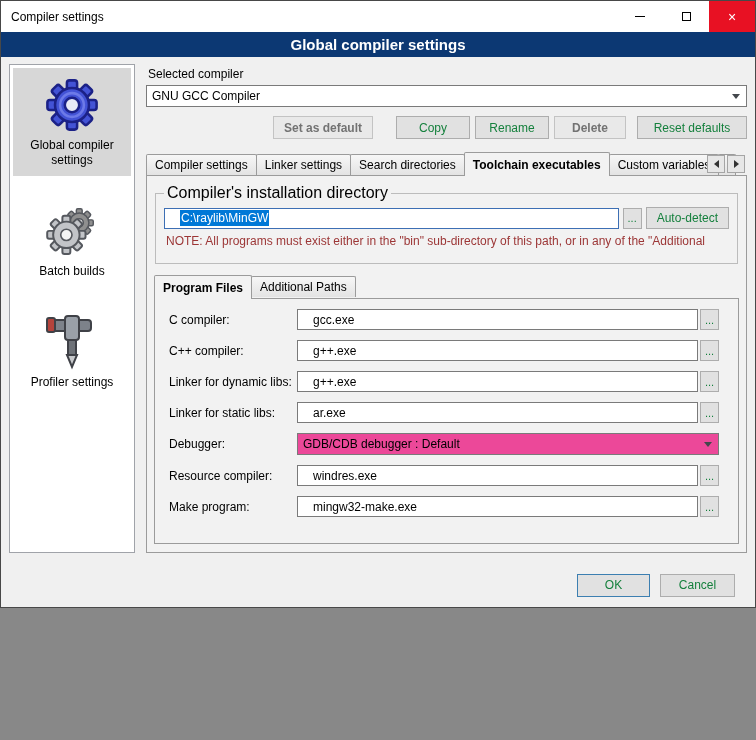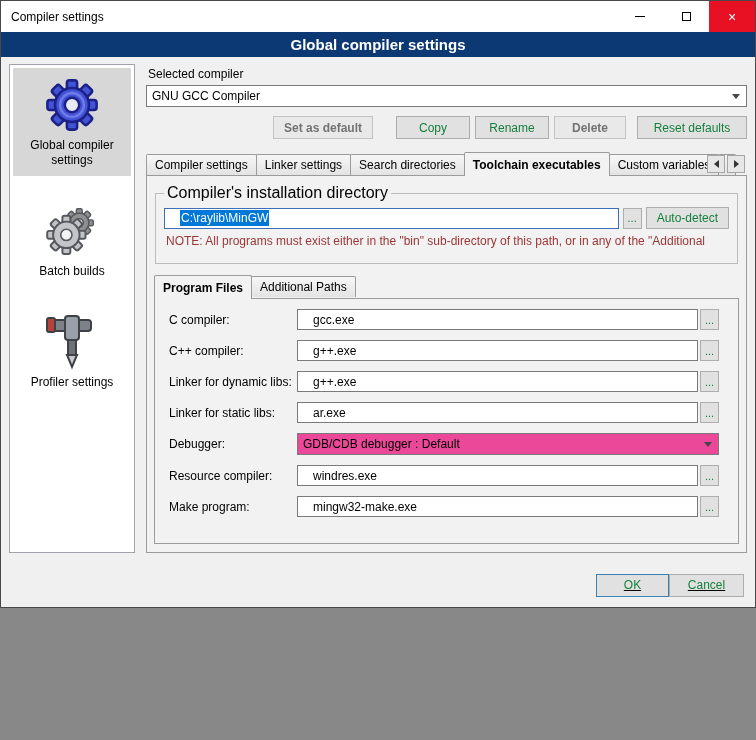--- a/index.html
+++ b/index.html
@@ -75,21 +75,21 @@
 
   .subtabstrip { display:flex; align-items:center; position:relative; z-index:2; margin-top:11px; }
   .subpanel { flex:1; border:1px solid #9b9b9b; background:#f2f2f2; position:relative; z-index:1; padding:10px 19px 10px 14px; min-height:0; }
 
   .field-row { display:flex; align-items:center; margin-bottom:10px; }
   .field-label { width:128px; flex-shrink:0; }
   .field-input { flex:1; margin-right:2px; }
   .field-combo { flex:1; height:22px; }
 
   
-  .footer { height:44px; display:flex; align-items:center; justify-content:flex-end; padding:0 11px; flex-shrink:0;text-decoration:underline; }
+  .footer { height:44px; display:flex; align-items:center; justify-content:flex-end; gap:10px; padding:0 20px; flex-shrink:0; }
   .b-ok { min-width:73px; }
   .b-cancel { min-width:75px; }
 </style>
 </head>
 <body>
 
 <svg width="0" height="0" style="position:absolute" aria-hidden="true">
   <defs>
     <g id="gear8">
       <rect x="-6" y="-29" width="12" height="58" rx="3"></rect>

